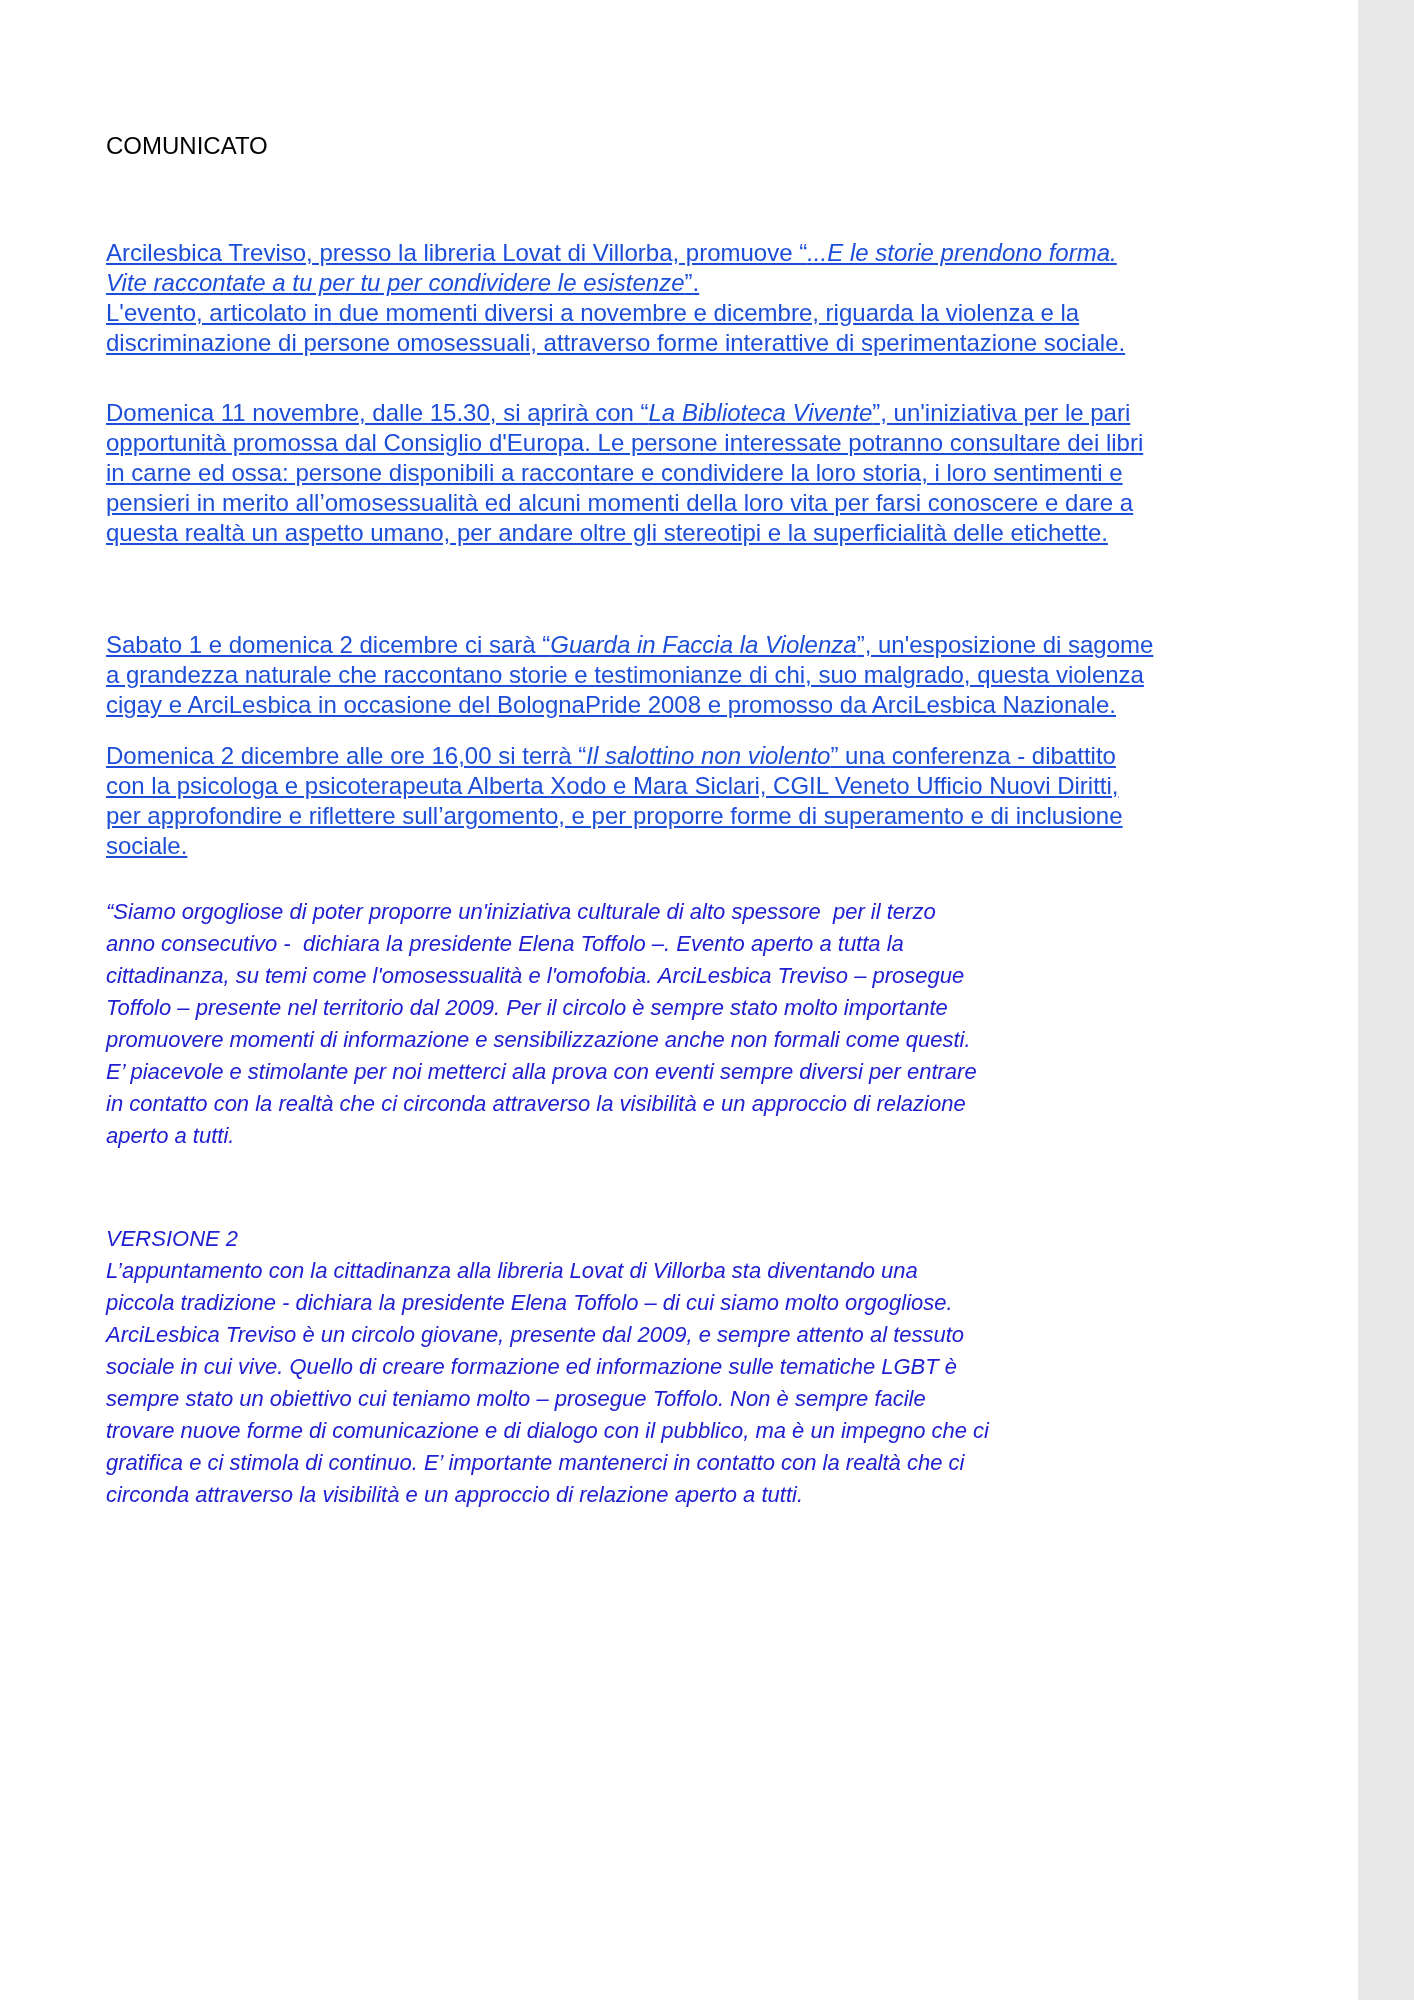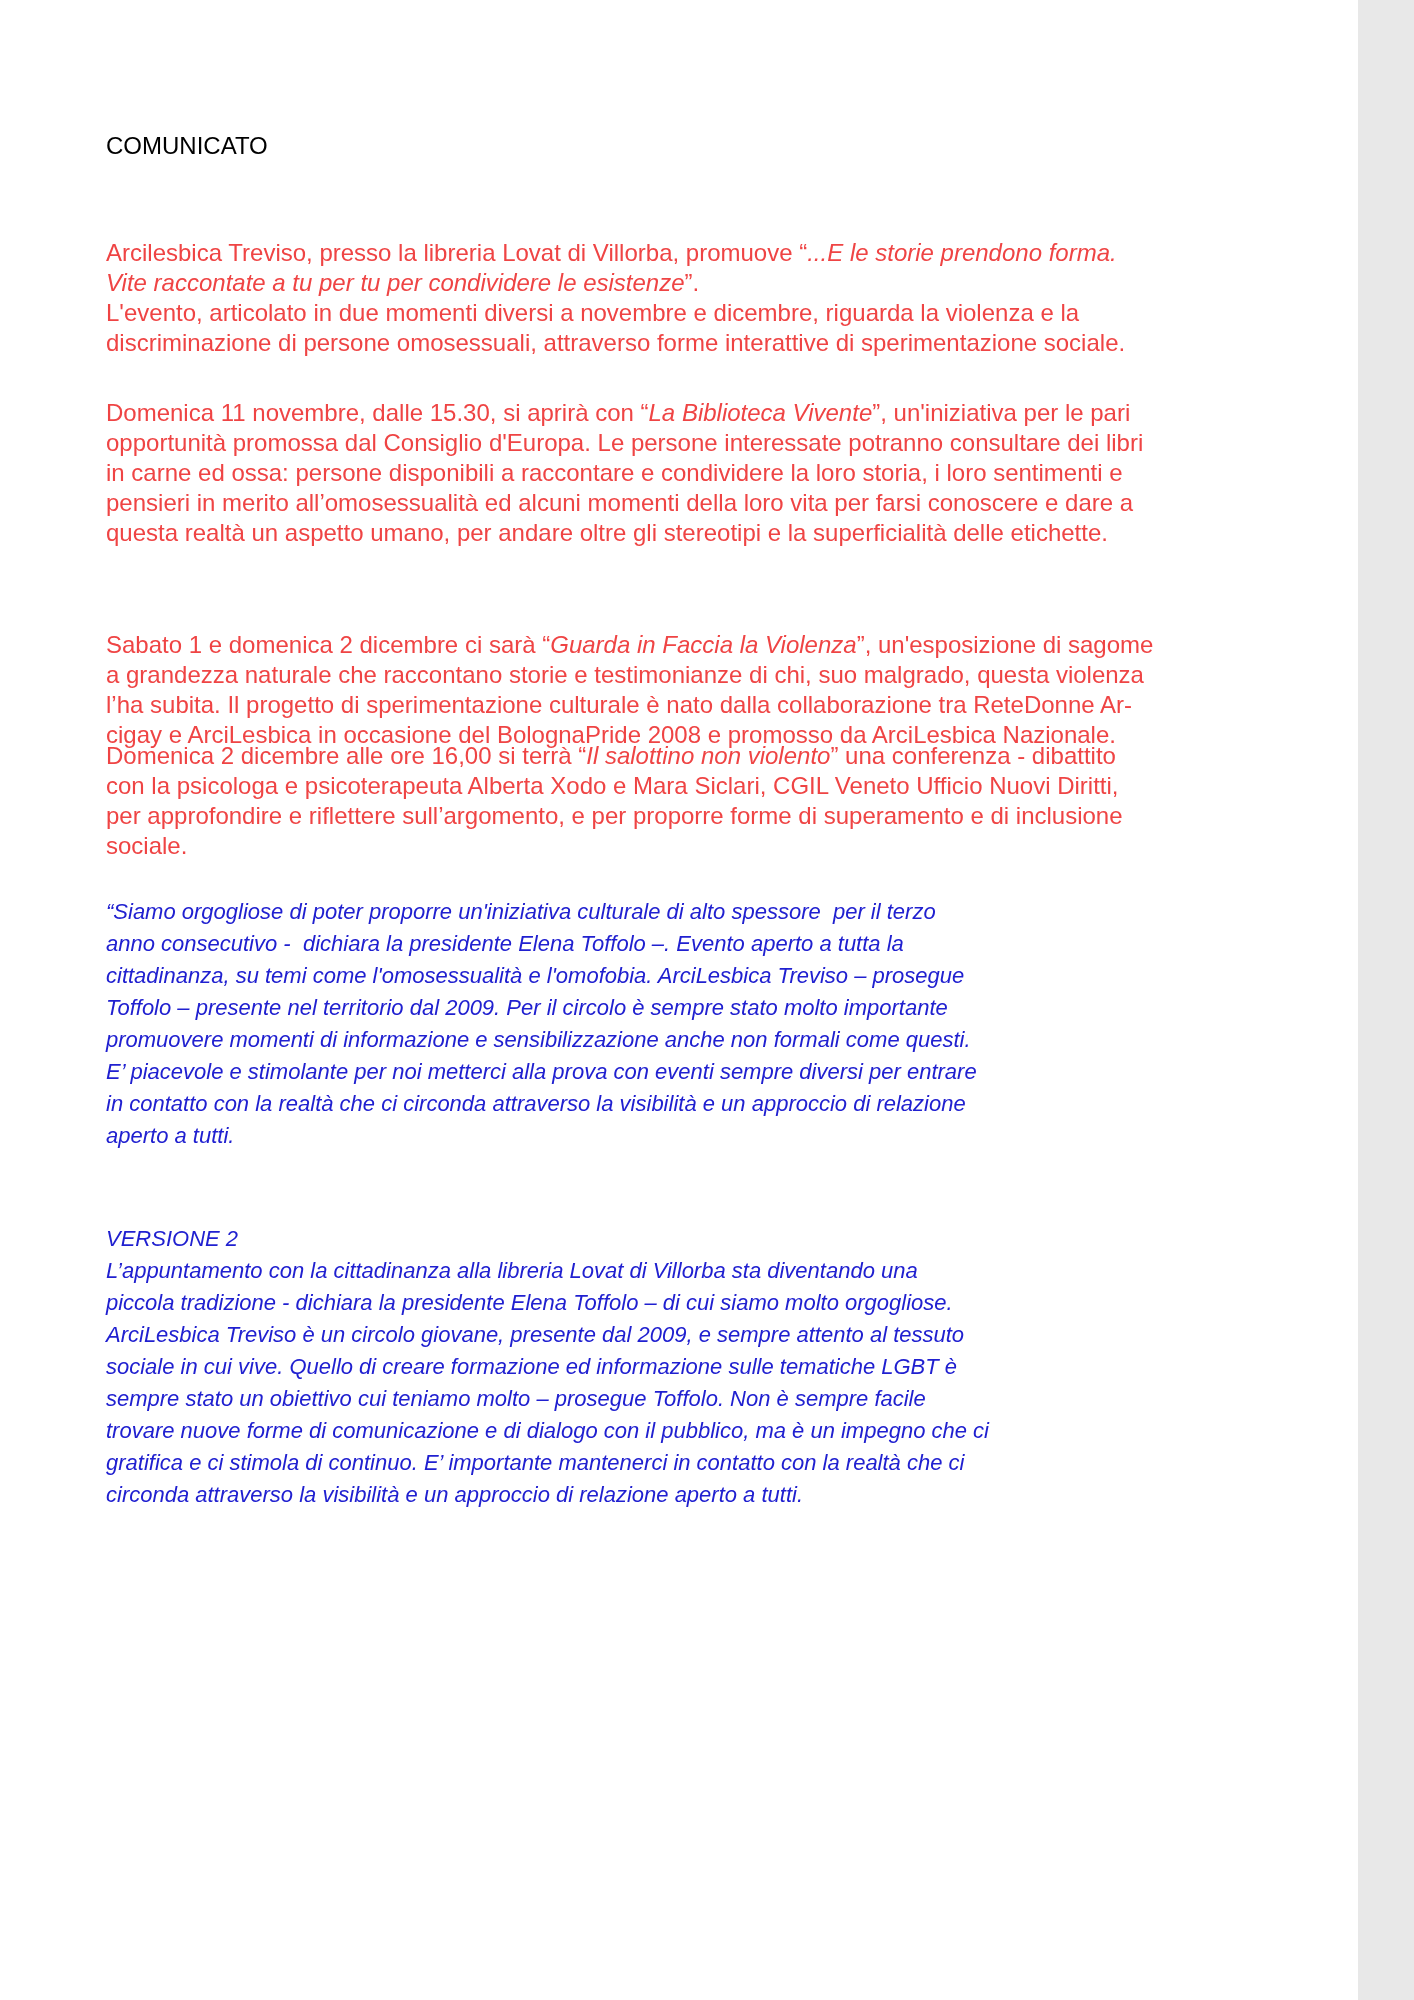--- a/index.html
+++ b/index.html
@@ -16,21 +16,21 @@
     left: 106px;
     top: 131px;
     margin: 0;
     font-size: 24px;
     line-height: 30px;
     font-weight: 400;
     color: #000000;
   }
   .block { position: absolute; left: 106px; }
   .block .line { white-space: pre; }
-  .black { color: #ef4444; font-size: 24px; line-height: 30px; }
+  .black { color: #1d4ed8; font-size: 24px; line-height: 30px; text-decoration: underline; }
   .blue  { color: var(--accent-blue, #2020d0); font-size: 22px; line-height: 32px; font-style: italic; }
   .it { font-style: italic; }
 </style>
 </head>
 <body>
 
 <div class="page">
   <h1 class="doc-title">COMUNICATO</h1>
   <div id="doc-body">
       <div class="block black" style="top: 238px;">
@@ -42,21 +42,20 @@
       <div class="block black" style="top: 398px;">
         <div class="line"><span>Domenica 11 novembre, dalle 15.30, si aprirà con “</span><span class="it">La Biblioteca Vivente</span><span>”, un'iniziativa per le pari</span></div>
         <div class="line"><span>opportunità promossa dal Consiglio d'Europa. Le persone interessate potranno consultare dei libri</span></div>
         <div class="line"><span>in carne ed ossa: persone disponibili a raccontare e condividere la loro storia, i loro sentimenti e</span></div>
         <div class="line"><span>pensieri in merito all’omosessualità ed alcuni momenti della loro vita per farsi conoscere e dare a</span></div>
         <div class="line"><span>questa realtà un aspetto umano, per andare oltre gli stereotipi e la superficialità delle etichette.</span></div>
       </div>
       <div class="block black" style="top: 586px; margin-top: 44px;">
         <div class="line"><span>Sabato 1 e domenica 2 dicembre ci sarà “</span><span class="it">Guarda in Faccia la Violenza</span><span>”, un'esposizione di sagome</span></div>
         <div class="line"><span>a grandezza naturale che raccontano storie e testimonianze di chi, suo malgrado, questa violenza</span></div>
-        <div class="line"><span>l’ha subita. Il progetto di sperimentazione culturale è nato dalla collaborazione tra ReteDonne Ar-</span></div>
         <div class="line"><span>cigay e ArciLesbica in occasione del BolognaPride 2008 e promosso da ArciLesbica Nazionale.</span></div>
       </div>
       <div class="block black" style="top: 741px;">
         <div class="line"><span>Domenica 2 dicembre alle ore 16,00 si terrà “</span><span class="it">Il salottino non violento</span><span>” una conferenza - dibattito</span></div>
         <div class="line"><span>con la psicologa e psicoterapeuta Alberta Xodo e Mara Siclari, CGIL Veneto Ufficio Nuovi Diritti,</span></div>
         <div class="line"><span>per approfondire e riflettere sull’argomento, e per proporre forme di superamento e di inclusione</span></div>
         <div class="line"><span>sociale.</span></div>
       </div>
       <div class="block blue" style="top: 896px;">
         <div class="line"><span>“Siamo orgogliose di poter proporre un'iniziativa culturale di alto spessore  per il terzo</span></div>

